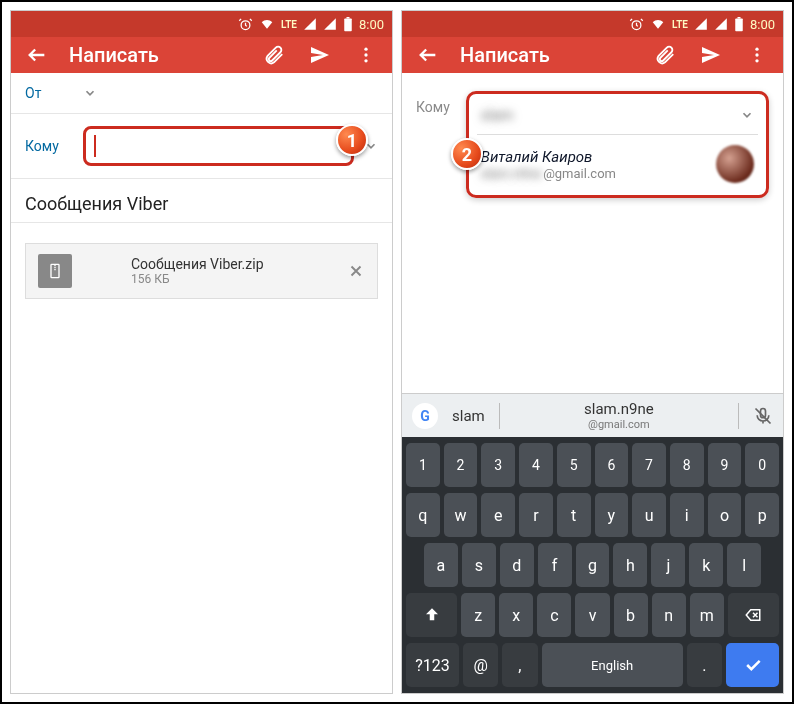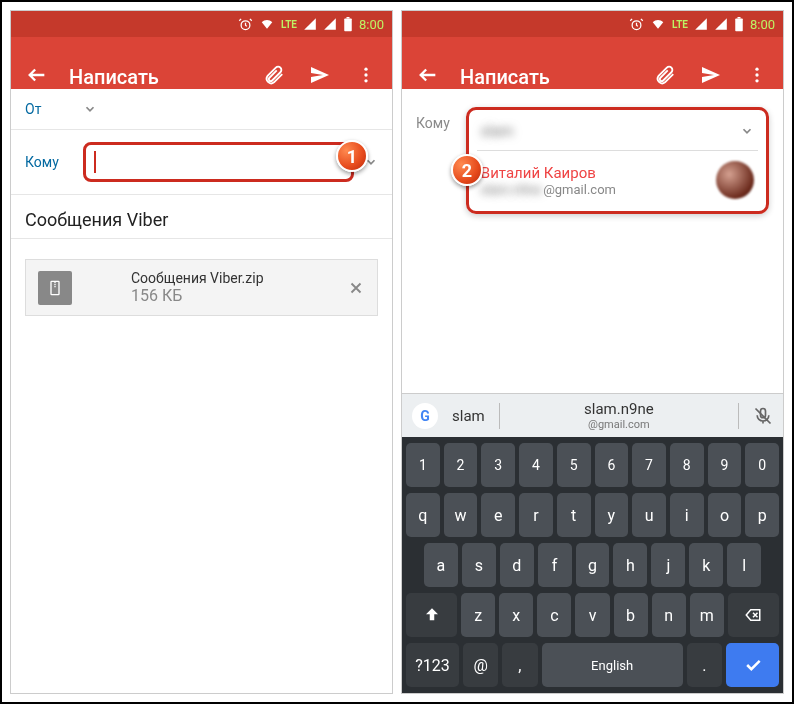--- a/index.html
+++ b/index.html
@@ -17,36 +17,36 @@
     flex: 1;
     background: #fff;
     border: 1px solid #ccc;
     display: flex;
     flex-direction: column;
     overflow: hidden;
     position: relative;
   }
   .statusbar {
     background: #c5392b;
-    color: #bef264;
+    color: #fef9c3;
     height: 26px;
     display: flex;
     align-items: center;
     justify-content: flex-end;
     padding: 0 8px;
     font-size: 13px;
     gap: 6px;
   }
   .statusbar .ico { display:inline-flex; align-items:center; }
   .appbar {
     background: #db4437;
     color: #fff;
-    height: 52px;
-    display: flex;
-    align-items: flex-end;
+    height: 36px;
+    display: flex;
+    align-items: center;
     padding: 0 12px;
     gap: 18px;
   }
   .appbar .title { flex: 1; font-size: 20px; font-weight: 500; }
   .iconbtn { width: 28px; height: 28px; display:flex; align-items:center; justify-content:center; cursor:pointer; }
   .content { flex:1; background:#fff; display:flex; flex-direction:column; position:relative; }
   .row {
     display: flex;
     align-items: center;
     padding: 12px 14px;
@@ -84,21 +84,21 @@
     padding: 10px 12px;
     gap: 12px;
   }
   .attachment .fileicon {
     width: 34px; height:34px;
     background:#888; border-radius:2px;
     display:flex;align-items:center;justify-content:center;color:#fff;font-size:14px;
   }
   .attachment .meta { flex:1;margin-left:47px; }
   .attachment .meta .fname { font-size:14px; color:#333; }
-  .attachment .meta .fsize { font-size:16px; color:#888; }
+  .attachment .meta .fsize { font-size:12px; color:#888; }
   .attachment .remove { color:#888; font-size:18px; cursor:pointer; }
 
   
   .to-input-wrap {
     border: 3px solid #cc2b1f;
     border-radius: 8px;
     padding: 6px 8px;
     flex:1;
     display:flex;
     align-items:center;
@@ -140,21 +140,21 @@
   .suggest-wrap .to-row {
     display:flex; align-items:center; gap:10px;
     border-bottom:1px solid #ddd; padding:6px 4px 10px;
   }
   .suggest-wrap .to-row .typed { flex:1; font-size:15px; }
   .suggest-item {
     display:flex; align-items:center; gap:12px;
     padding: 10px 4px 2px;
   }
   .suggest-item .info { flex:1; }
-  .suggest-item .info .cname { font-size:15px; color:#ef4444; }
+  .suggest-item .info .cname { font-size:15px; color:#0f172a;font-style:italic; }
   .suggest-item .info .cemail-row { font-size:13px; color:#888; display:flex; gap:2px; }
   .avatar {
     width:38px;height:38px;border-radius:50%;
     background: radial-gradient(circle at 35% 35%, #d4a090, #6b2a1c 70%, #2a0c06);
     filter: blur(1px);
   }
 
   
   .kb-suggest {
     background:#eceff1;

